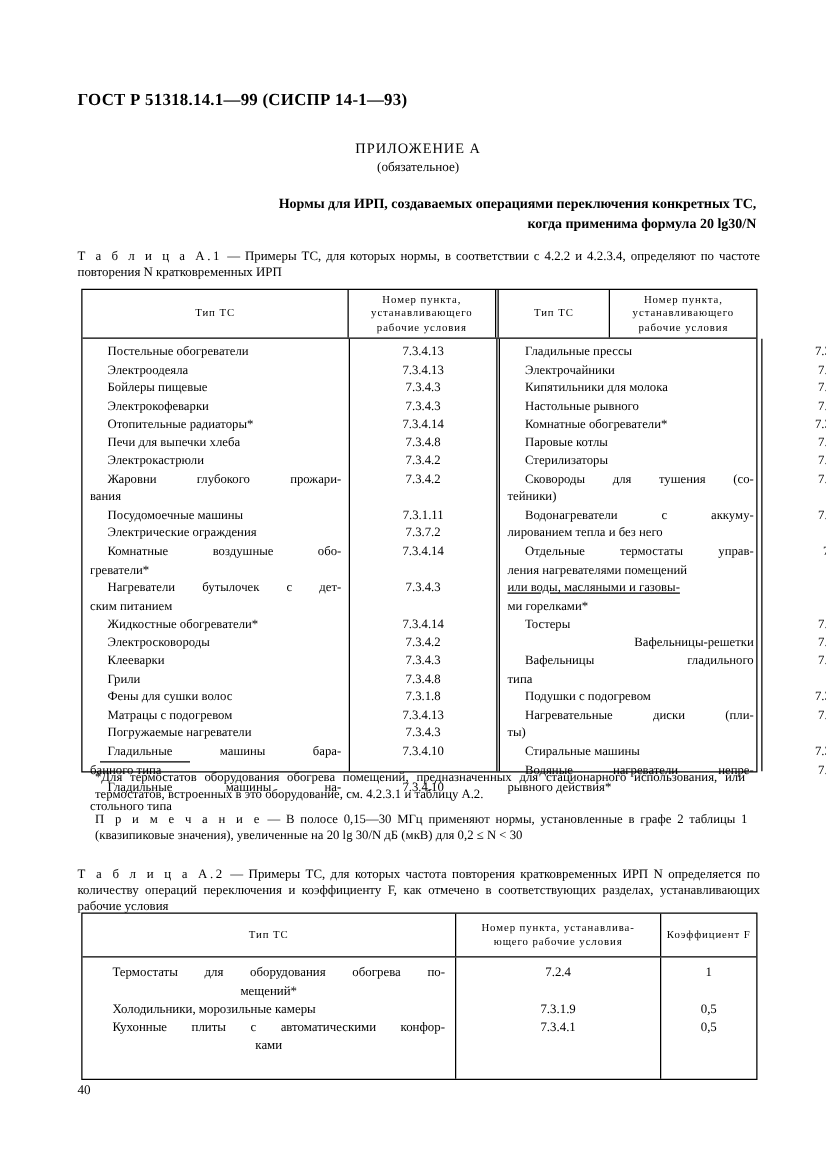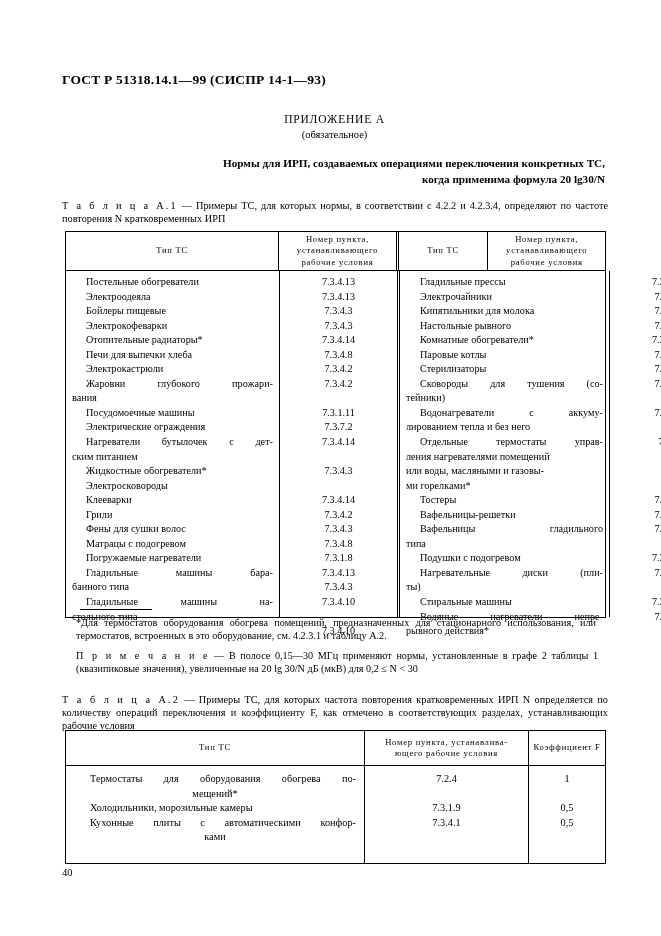--- a/index.html
+++ b/index.html
@@ -320,20 +320,24 @@
               <div class="ent-label just" style="font-size: 10.2px; line-height: 14.55px;">Жаровни глубокого прожари-</div>
               <div class="ent-label plain2" style="text-indent: 0px; font-size: 10.2px; line-height: 14.55px;">вания</div>
             </div>
             <div>
               <div class="ent-label " style="font-size: 10.2px; line-height: 14.55px;">Посудомоечные  машины</div>
             </div>
             <div>
               <div class="ent-label " style="font-size: 10.2px; line-height: 14.55px;">Электрические  ограждения</div>
             </div>
             <div>
+              <div class="ent-label just" style="font-size: 10.2px; line-height: 14.55px;">Комнатные  воздушные  обо-</div>
+              <div class="ent-label plain2" style="text-indent: 0px; font-size: 10.2px; line-height: 14.55px;">греватели*</div>
+            </div>
+            <div>
               <div class="ent-label just" style="font-size: 10.2px; line-height: 14.55px;">Нагреватели бутылочек с дет-</div>
               <div class="ent-label plain2" style="text-indent: 0px; font-size: 10.2px; line-height: 14.55px;">ским питанием</div>
             </div>
             <div>
               <div class="ent-label " style="font-size: 10.2px; line-height: 14.55px;">Жидкостные обогреватели*</div>
             </div>
             <div>
               <div class="ent-label " style="font-size: 10.2px; line-height: 14.55px;">Электросковороды</div>
             </div>
             <div>
@@ -416,28 +420,28 @@
               <div class="ent-label just" style="font-size: 10.2px; line-height: 14.55px;">Сковороды для тушения (со-</div>
               <div class="ent-label plain2" style="text-indent: 0px; font-size: 10.2px; line-height: 14.55px;">тейники)</div>
             </div>
             <div>
               <div class="ent-label just" style="font-size: 10.2px; line-height: 14.55px;">Водонагреватели с аккуму-</div>
               <div class="ent-label plain2" style="text-indent: 0px; font-size: 10.2px; line-height: 14.55px;">лированием тепла и без него</div>
             </div>
             <div>
               <div class="ent-label just" style="font-size: 10.2px; line-height: 14.55px;">Отдельные термостаты управ-</div>
               <div class="ent-label plain2" style="text-indent: 0px; font-size: 10.2px; line-height: 14.55px;">ления нагревателями помещений</div>
-              <div class="ent-label plain2" style="text-indent: 0px; font-size: 10.2px; line-height: 14.55px;">или воды, масляными и газовы-</div>
+              <div class="ent-label plain2" style="text-indent: 0px; font-size: 10.2px; line-height: 14.55px; text-decoration: underline;">или воды, масляными и газовы-</div>
               <div class="ent-label plain2" style="text-indent: 0px; font-size: 10.2px; line-height: 14.55px;">ми  горелками*</div>
             </div>
             <div>
               <div class="ent-label " style="font-size: 10.2px; line-height: 14.55px;">Тостеры</div>
             </div>
             <div>
-              <div class="ent-label " style="font-size: 10.2px; line-height: 14.55px;">Вафельницы-решетки</div>
+              <div class="ent-label " style="font-size: 10.2px; line-height: 14.55px; text-align: right;">Вафельницы-решетки</div>
             </div>
             <div>
               <div class="ent-label just" style="font-size: 10.2px; line-height: 14.55px;">Вафельницы  гладильного</div>
               <div class="ent-label plain2" style="text-indent: 0px; font-size: 10.2px; line-height: 14.55px;">типа</div>
             </div>
             <div>
               <div class="ent-label " style="font-size: 10.2px; line-height: 14.55px;">Подушки с подогревом</div>
             </div>
             <div>
               <div class="ent-label just" style="font-size: 10.2px; line-height: 14.55px;">Нагревательные диски (пли-</div>

